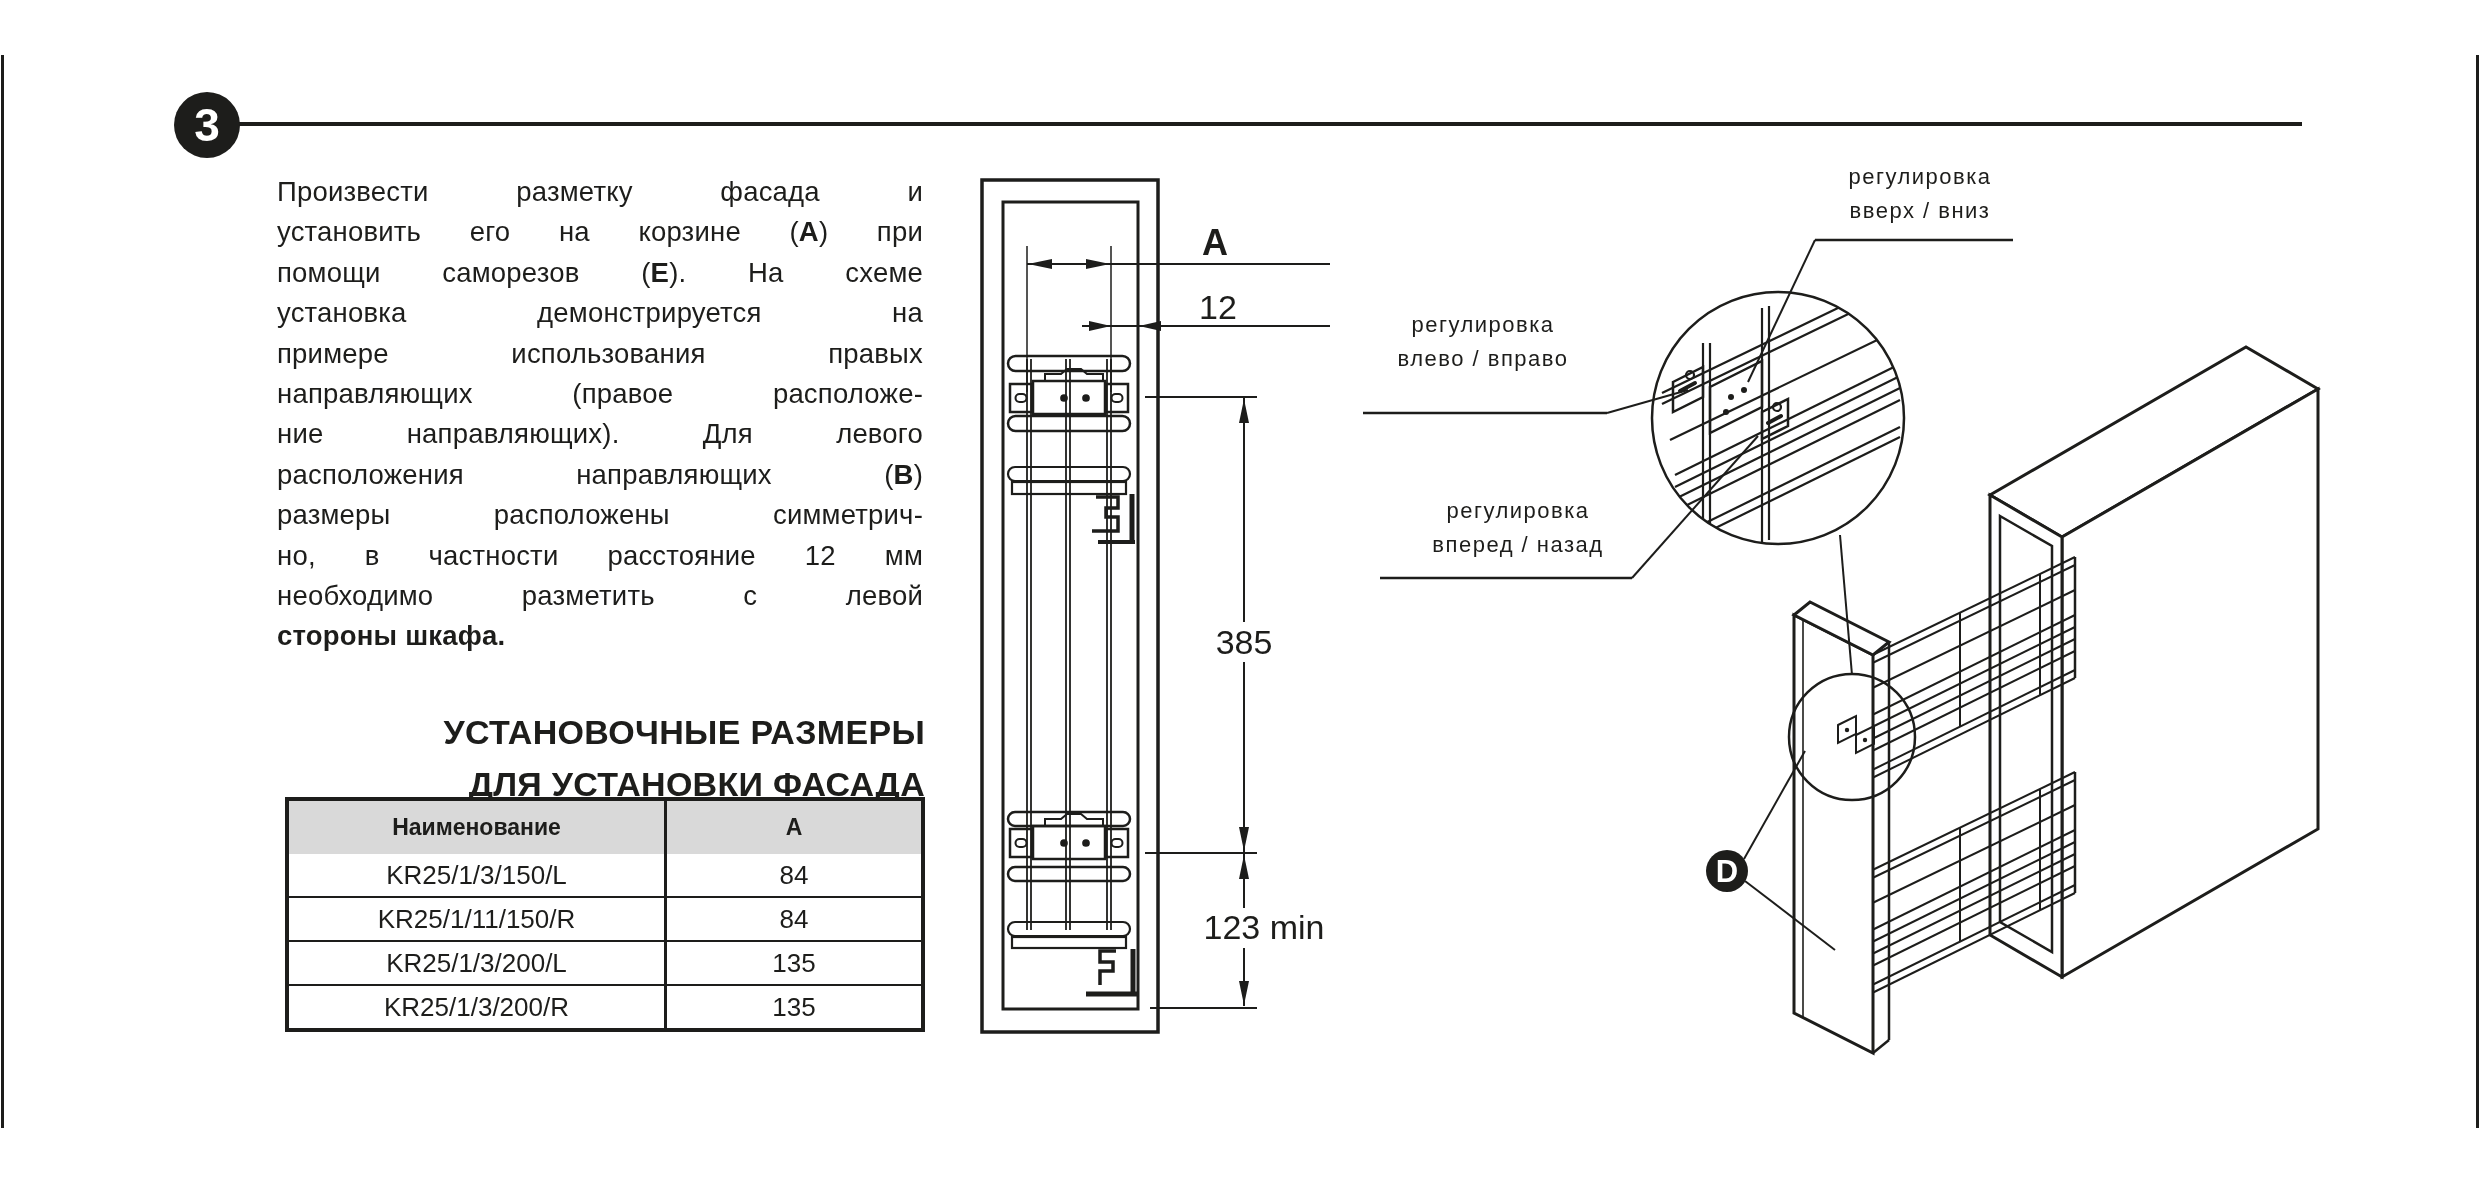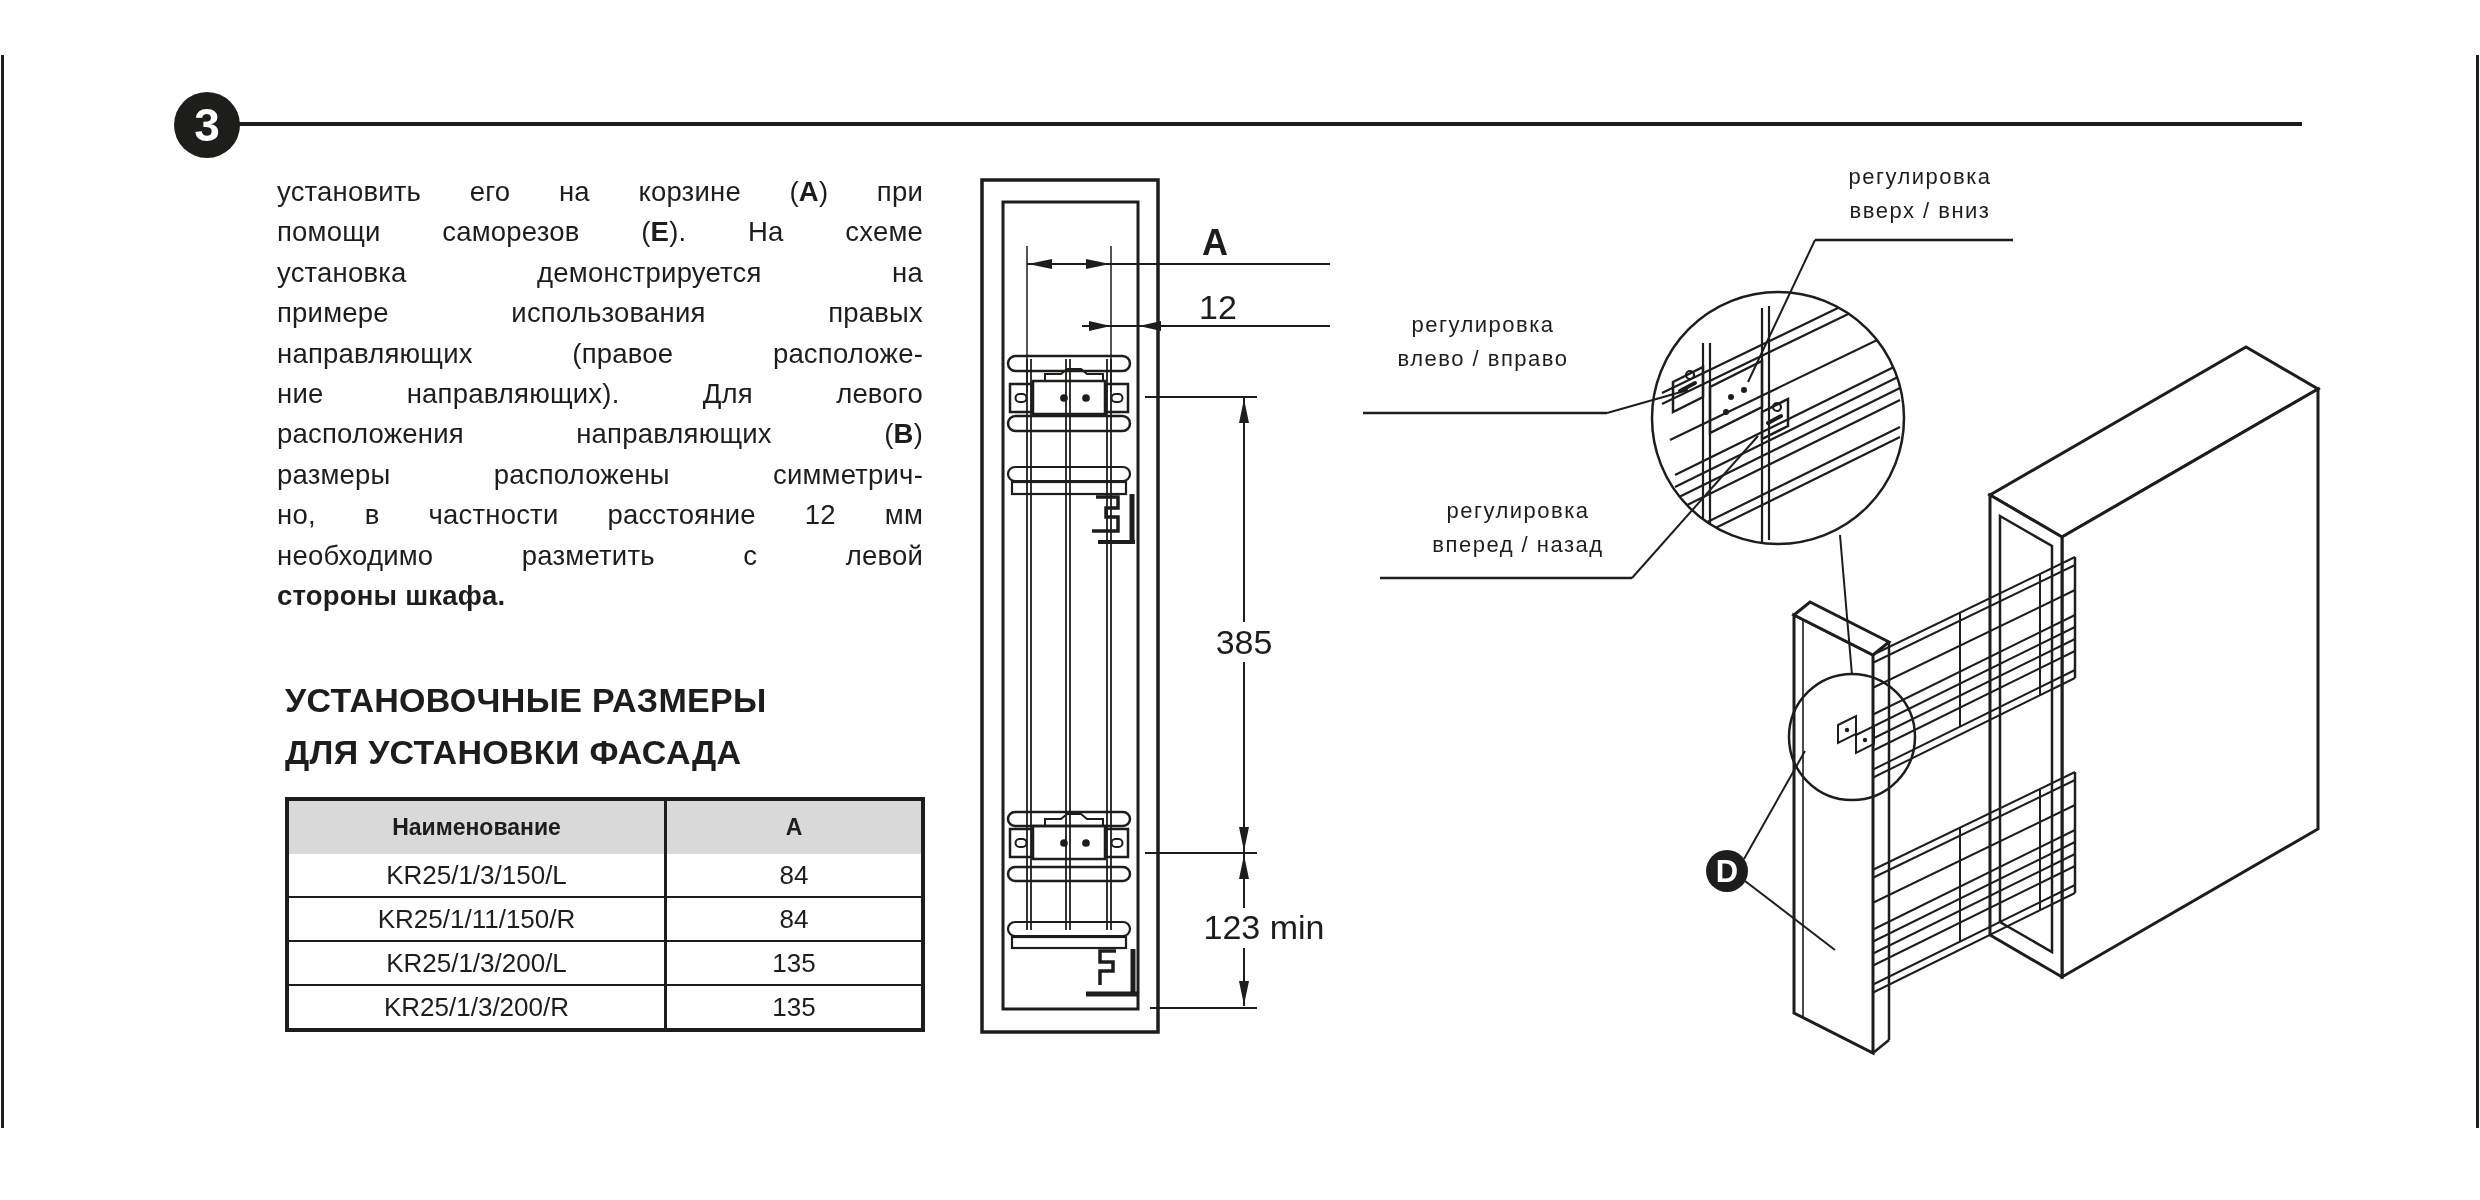--- a/index.html
+++ b/index.html
@@ -24,21 +24,21 @@
   #intro{
     left:277px;top:172px;width:646px;font-size:27.5px;letter-spacing:.2px;
   }
   #intro .pline{
     height:40.4px;line-height:40.4px;white-space:nowrap;
     text-align:justify;text-align-last:justify;
   }
   #intro .pline:last-child{text-align-last:left;font-weight:bold;}
   
   .tbl-title{
-    left:285px;top:674px;width:640px;text-align:left;font-weight:bold;
+    left:285px;top:706px;width:640px;text-align:right;font-weight:bold;
     font-size:34px;line-height:52px;letter-spacing:.3px;
   }
   #dim-table{
     left:285px;top:797px;width:640px;border:4px solid var(--ink);
     box-sizing:border-box;font-size:26px;
   }
   #dim-table .trow{display:flex;border-top:2.5px solid var(--ink);}
   #dim-table .trow:first-child{border-top:none;}
   #dim-table .thead{
     background:var(--hdr-bg);font-weight:bold;font-size:23px;height:53px;
@@ -63,20 +63,21 @@
 
   <div class="abs v-border" style="left:1px;"></div>
   <div class="abs v-border" style="left:2476px;"></div>
 
   <div class="abs step-rule"></div>
   <div class="abs step-badge">
     <span>3</span>
   </div>
 
   <div id="intro" class="abs">
+      <div class="pline">Произвести разметку фасада и</div>
       <div class="pline">установить его на корзине (<b>А</b>) при</div>
       <div class="pline">помощи саморезов (<b>Е</b>). На схеме</div>
       <div class="pline">установка демонстрируется на</div>
       <div class="pline">примере использования правых</div>
       <div class="pline">направляющих (правое расположе-</div>
       <div class="pline">ние направляющих). Для левого</div>
       <div class="pline">расположения направляющих (<b>В</b>)</div>
       <div class="pline">размеры расположены симметрич-</div>
       <div class="pline">но, в частности расстояние 12 мм</div>
       <div class="pline">необходимо разметить с левой</div>

